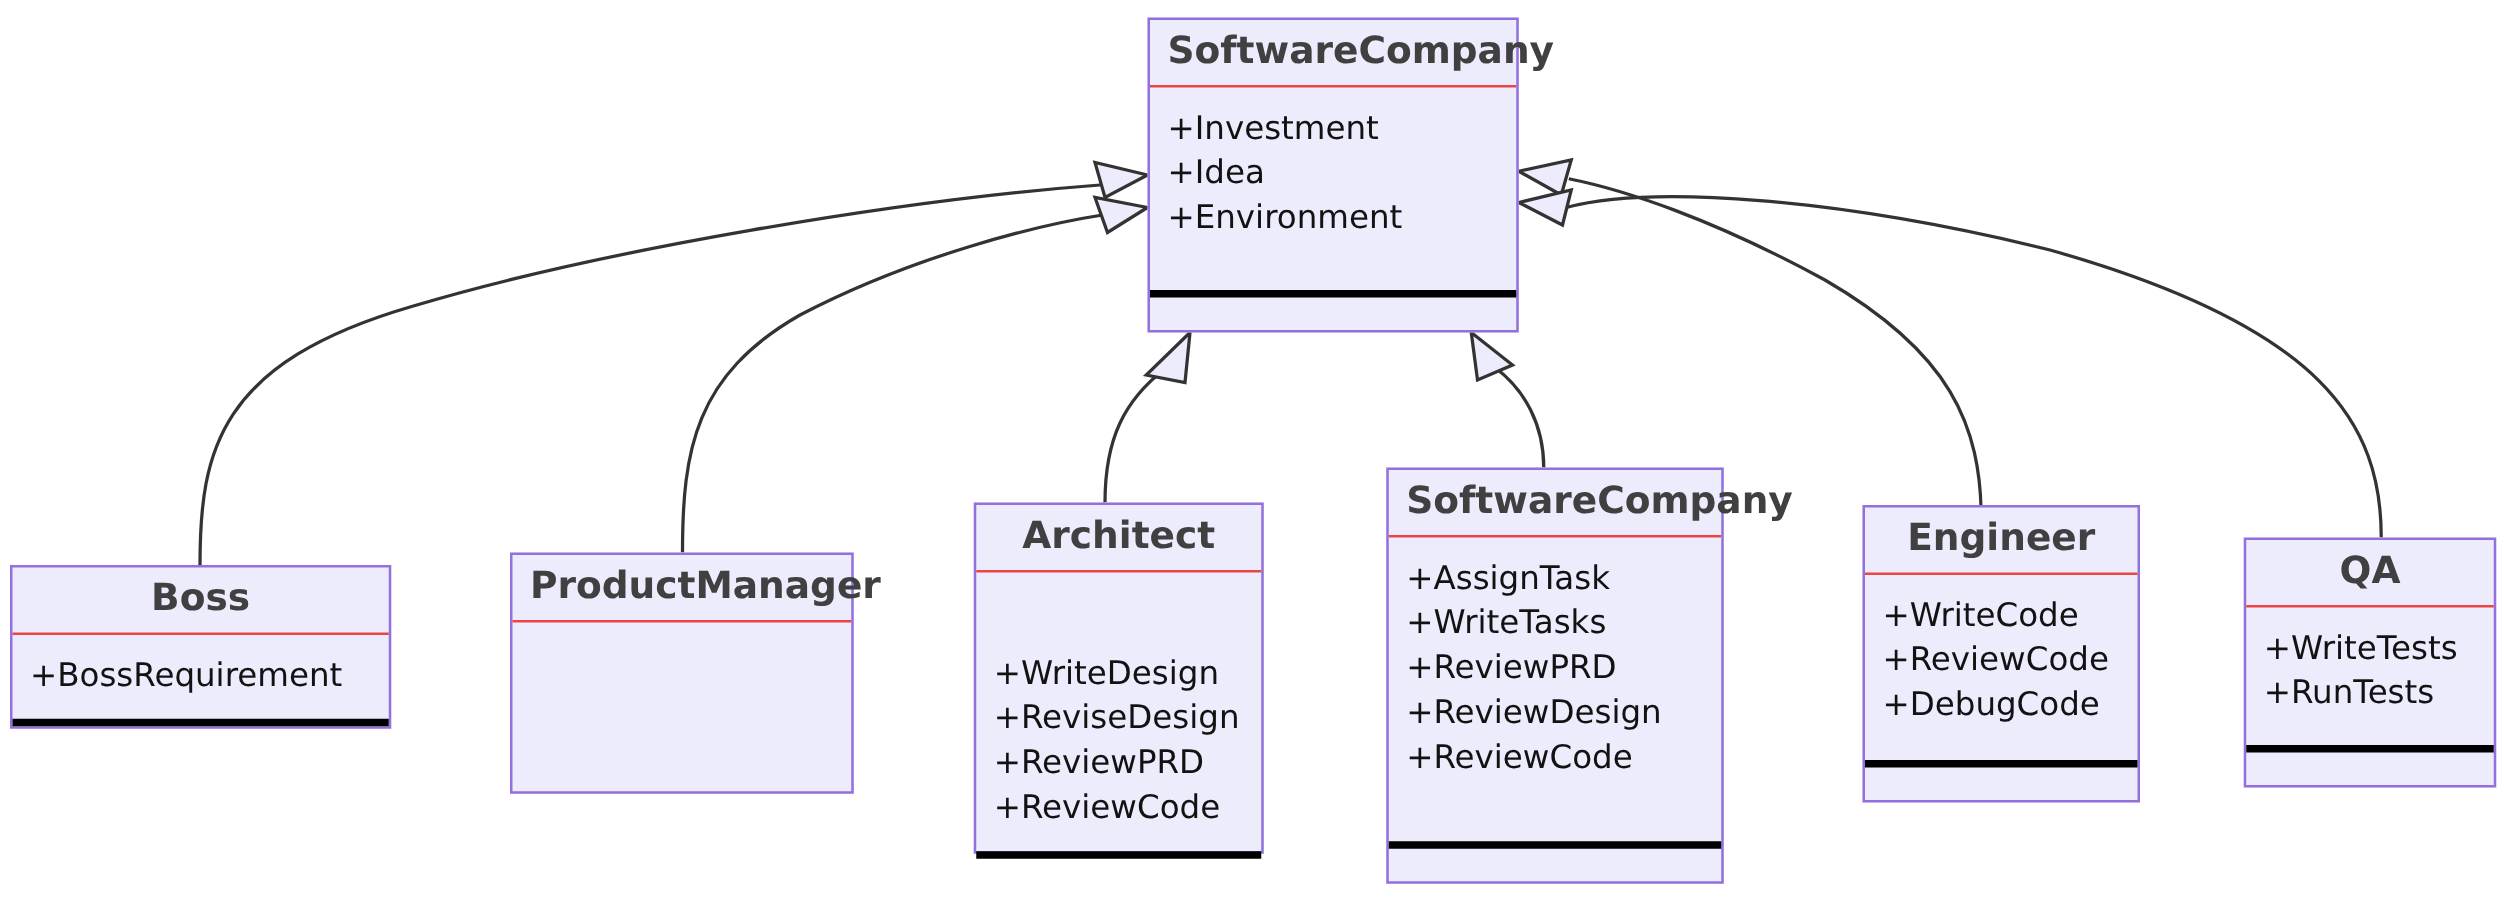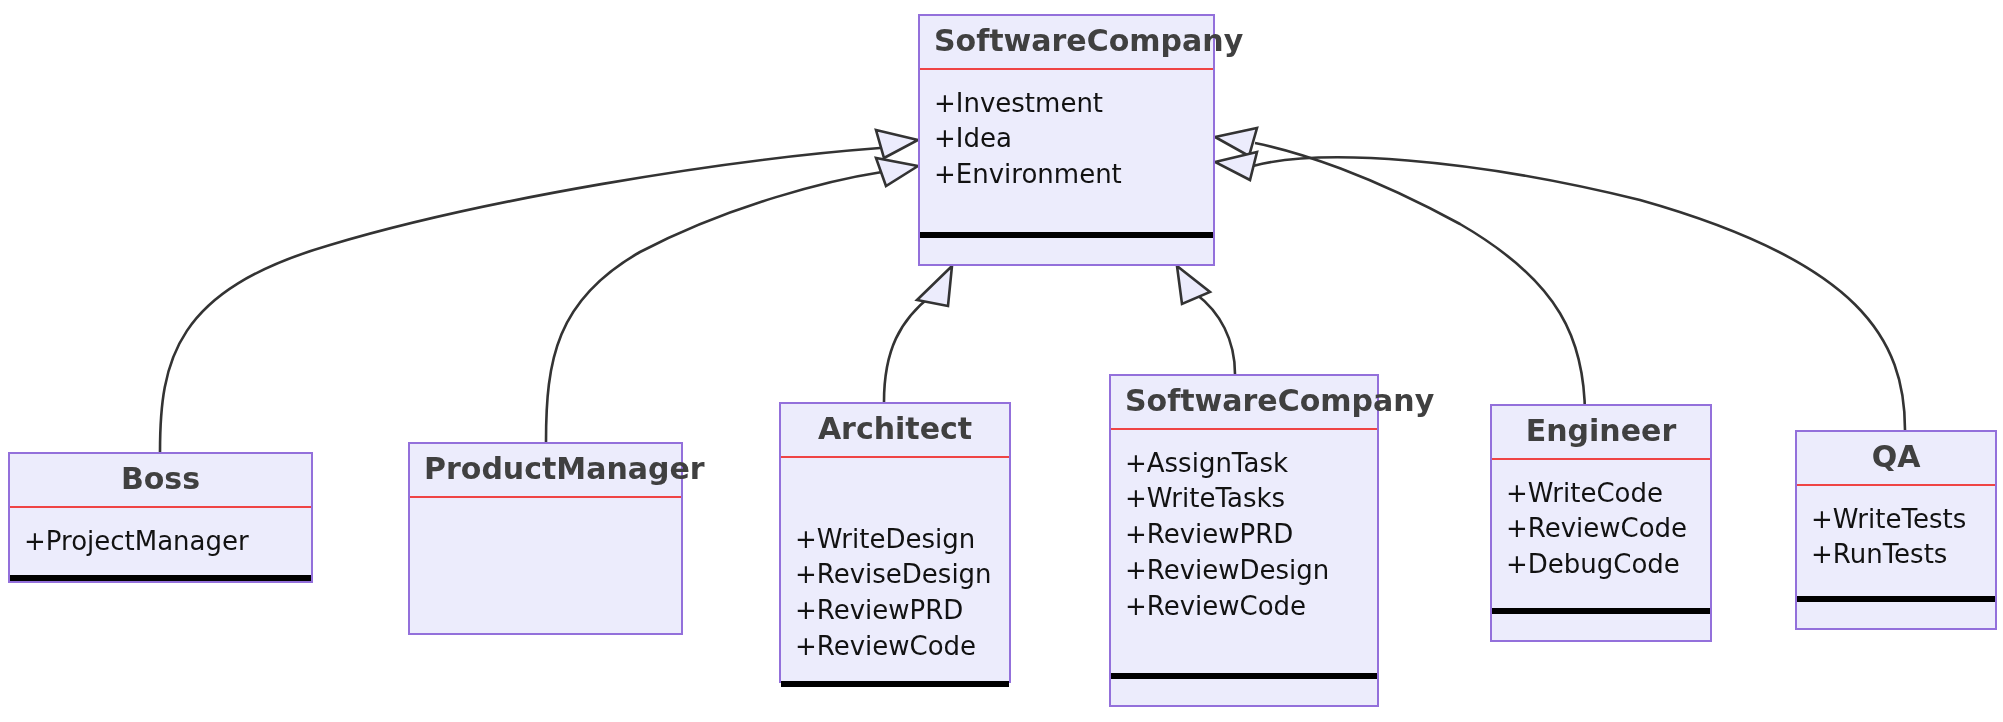--- a/index.html
+++ b/index.html
@@ -107,21 +107,21 @@
       <div class="attr-line">+Investment</div>
       <div class="attr-line">+Idea</div>
       <div class="attr-line">+Environment</div>
     </div>
     <div class="class-methods"></div>
   </div>
 
   <div class="uml-class" style="left:8px; top:452px; width:305px; height:131px;">
     <div class="class-title">Boss</div>
     <div class="class-attrs">
-      <div class="attr-line">+ProjectManager</div>
+      <div class="attr-line">+BossRequirement</div>
     </div>
     <div class="class-methods"></div>
   </div>
 
   <div class="uml-class" style="left:408px; top:442px; width:275px; height:193px;">
     <div class="class-title">ProductManager</div>
     <div class="class-methods"></div>
   </div>
 
   <div class="uml-class" style="left:779px; top:402px; width:232px; height:281px;gap:48px;">

